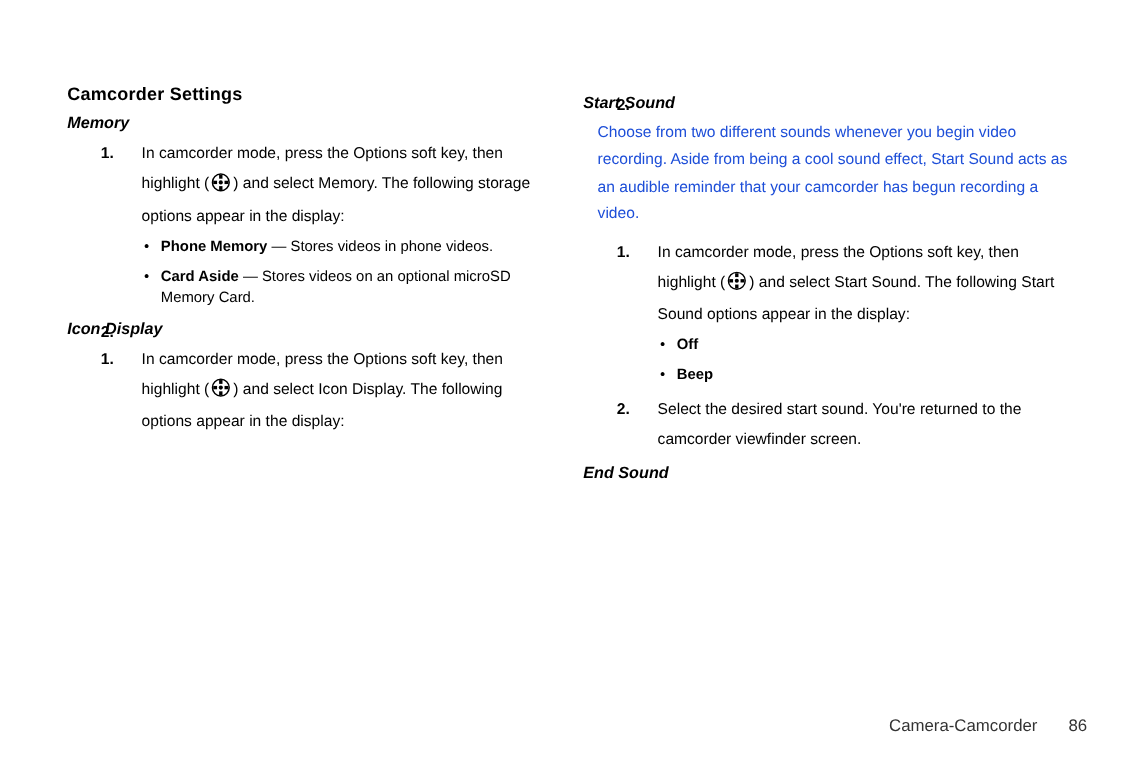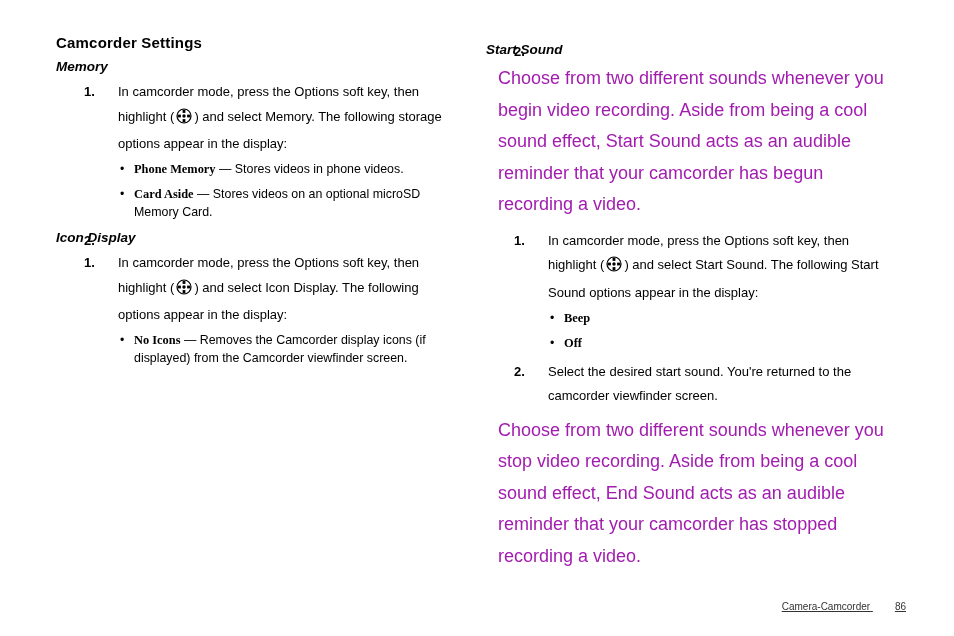--- a/index.html
+++ b/index.html
@@ -8,20 +8,21 @@
       background: #fff;
       width: 954px;
       height: 636px;
       position: relative;
       overflow: hidden;
     }
     .page {
       display: flex;
       gap: 26px;
       padding: 34px 64px 0 56px;
+      margin-top: 36px;
     }
     .col {
       flex: 1;
       min-width: 0;
     }
     .section-title {
       font-family: Arial, sans-serif;
       font-weight: 900;
       font-size: 15px;
       color: #000;
@@ -32,23 +33,23 @@
       font-family: Arial, sans-serif;
       font-weight: 700;
       font-style: italic;
       font-size: 13.5px;
       color: #000;
       margin-top: 8px;
       margin-bottom: 6px;
     }
     .body-para {
       font-family: Arial, Helvetica, sans-serif;
-      font-size: 18px;
+      font-size: 13px;
       line-height: 1.75;
-      color: #a21caf;
+      color: #1d4ed8;
       margin: 4px 0 8px 12px;
     }
     .num-list {
       list-style: none;
       margin: 0 0 0 28px;
     }
     .num-list > li {
       position: relative;
       padding-left: 34px;
       font-size: 13px;
@@ -71,34 +72,33 @@
       margin-bottom: 7px;
       font-stretch: condensed;
     }
     .bullet-list > li::before {
       content: "•";
       position: absolute;
       left: 0;
       top: 0;
     }
     .bold { font-weight: 400; }
-    .cond-bold { font-weight: 700; font-family: Liberation Serif, serif; font-stretch: condensed; }
+    .cond-bold { font-weight: 700; font-family: Liberation Sans, sans-serif; font-stretch: condensed; }
     .settings-icon {
       display: inline-block;
       vertical-align: -3px;
       margin: 0 2px;
     }
     .footer {
       position: absolute;
       bottom: 24px;
       right: 48px;
       font-family: Arial, Helvetica, sans-serif;
-      font-size: 10px;
+      font-size: 14px;
       color: #333;
-      text-decoration: underline;
     }
     .footer .pageno { margin-left: 22px; }
   </style>
 </head>
 <body>
 
 <div class="page">
   <div class="col">
     <div class="section-title">Camcorder Settings</div>
 
@@ -130,21 +130,20 @@
         <span class="num">1.</span>
         <span>In camcorder mode, press the </span><span class="bold">Options</span><span> soft key, then highlight (</span><span class="settings-icon"><svg width="16" height="16" viewBox="0 0 16 16">
               <circle cx="8" cy="8" r="7" fill="none" stroke="#000" stroke-width="1.2"></circle>
               <rect x="6.6" y="1.7" width="2.8" height="3.2" fill="#000"></rect>
               <rect x="6.6" y="11.1" width="2.8" height="3.2" fill="#000"></rect>
               <rect x="1.7" y="6.6" width="3.2" height="2.8" fill="#000"></rect>
               <rect x="11.1" y="6.6" width="3.2" height="2.8" fill="#000"></rect>
               <circle cx="8" cy="8" r="1.7" fill="#000"></circle>
             </svg></span><span>) and select </span><span class="bold">Icon Display</span><span>. The following options appear in the display:</span>
         <ul class="bullet-list">
-          <li><span class="cond-bold">No Icons</span><span> — Removes the Camcorder display icons (if displayed) from the Camcorder viewfinder screen.</span></li>
         </ul>
       </li>
     </ol>
   </div>
 
   <div class="col">
     <ol class="num-list" style="margin-top:2px;">
       <li>
         <span class="num">2.</span>
       </li>
@@ -157,30 +156,30 @@
         <span class="num">1.</span>
         <span>In camcorder mode, press the </span><span class="bold">Options</span><span> soft key, then highlight (</span><span class="settings-icon"><svg width="16" height="16" viewBox="0 0 16 16">
               <circle cx="8" cy="8" r="7" fill="none" stroke="#000" stroke-width="1.2"></circle>
               <rect x="6.6" y="1.7" width="2.8" height="3.2" fill="#000"></rect>
               <rect x="6.6" y="11.1" width="2.8" height="3.2" fill="#000"></rect>
               <rect x="1.7" y="6.6" width="3.2" height="2.8" fill="#000"></rect>
               <rect x="11.1" y="6.6" width="3.2" height="2.8" fill="#000"></rect>
               <circle cx="8" cy="8" r="1.7" fill="#000"></circle>
             </svg></span><span>) and select </span><span class="bold">Start Sound</span><span>. The following Start Sound options appear in the display:</span>
         <ul class="bullet-list">
+          <li><span class="cond-bold">Off</span></li>
           <li><span class="cond-bold">Beep</span></li>
-          <li><span class="cond-bold">Off</span></li>
         </ul>
       </li>
       <li>
         <span class="num">2.</span>
         <span>Select the desired start sound. You're returned to the camcorder viewfinder screen.</span>
       </li>
     </ol>
 
-    <div class="body-para">Choose from two different sounds whenever you stop video recording. Aside from being a cool sound effect, End Sound acts as an audible reminder that your camcorder has stopped recording a video.</div>
+    <div class="subhead">End Sound</div>
   </div>
 </div>
 
 <div class="footer">
   <span>Camera-Camcorder</span>
   <span class="pageno">86</span>
 </div>
 
 </body></html>

